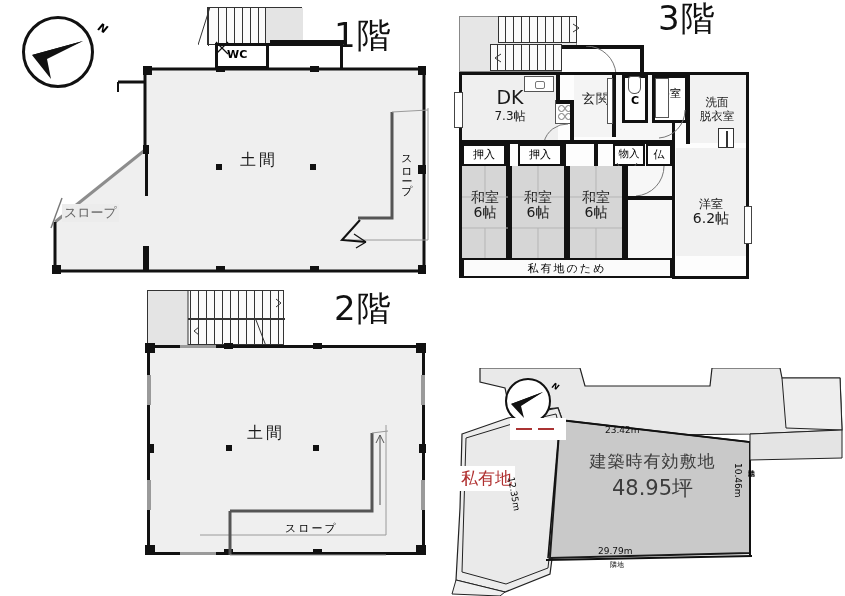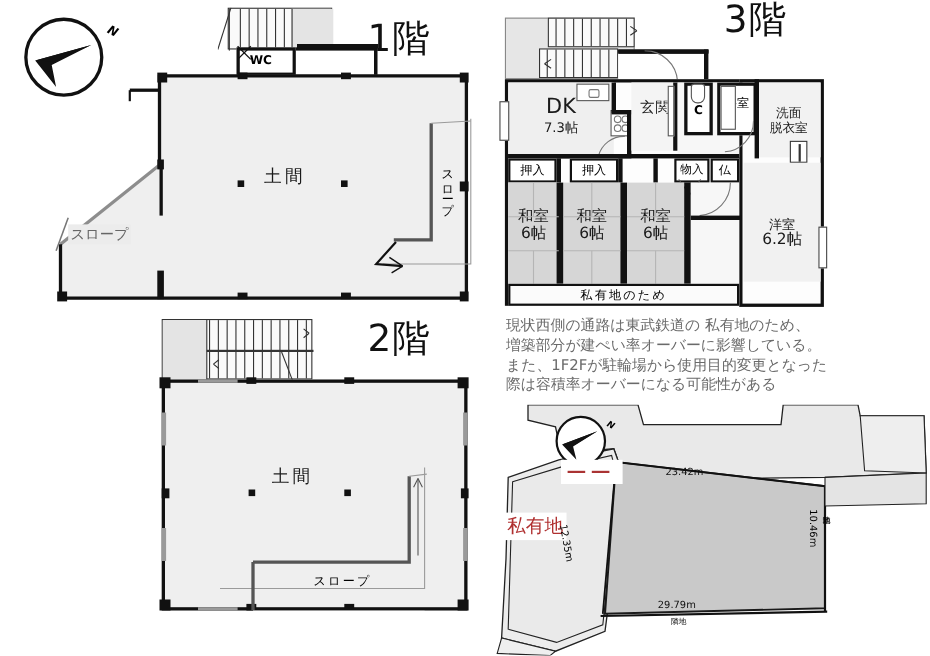--- a/index.html
+++ b/index.html
@@ -405,24 +405,20 @@
       <div style="font-size:14px;">6.2帖</div>
     </div>
     <div class="abs" style="left:294px;top:206px;width:8px;height:38px;background:#fff;
                             border:1px solid #444;box-sizing:border-box;"></div>
 
     <div class="abs" style="left:12px;top:258px;width:210px;height:20px;background:#fbfbfb;
                 border:2px solid #111;box-sizing:border-box;"></div>
     <div class="abs" style="left:12px;top:261px;width:210px;text-align:center;font-size:11px;letter-spacing:2px;">私有地のため</div>
   </div>
 
-  <div class="note-block" style="left:460px;top:288px;width:380px;">現状西側の通路は東武鉄道の 私有地のため、
-増築部分が建ぺい率オーバーに影響している。
-また、1F2Fが駐輪場から使用目的変更となった
-際は容積率オーバーになる可能性がある</div>
 
   <div class="abs" style="left:450px;top:368px;width:395px;height:228px;">
 
     <svg width="395" height="228" style="position:absolute;left:0;top:0;">
 
       <polygon points="30,0 130,0 135,18 260,18 262,0 330,0 332,10 390,10 392,62 300,66 118,68 108,40 60,44 55,20 30,14" fill="#e9e9e9" stroke="#222" stroke-width="1.2"></polygon>
 
       <polygon points="12,66 58,50 108,40 118,68 100,206 55,224 6,212 10,140" fill="#ececec" stroke="#222" stroke-width="1.2"></polygon>
       <polygon points="16,70 62,56 106,46 112,70 98,200 56,216 12,204" fill="#eaeaea" stroke="#222" stroke-width="1"></polygon>
 
@@ -451,20 +447,22 @@
     <div class="compass-n" style="left:102px;top:14px;font-size:8px;">N</div>
 
     <div class="legend-red" style="left:60px;top:50px;width:56px;height:22px;">
       <i style="left:6px;top:10px;width:16px;"></i>
       <i style="left:28px;top:10px;width:16px;"></i>
     </div>
 
     <div class="private" style="left:8px;top:98px;">私有地</div>
 
     <div class="site-label" style="left:110px;top:82px;width:185px;">
+      <div class="t1">建築時有効敷地</div>
+      <div class="t3" style="margin-top:1px;">48.95坪</div>
     </div>
 
     <div class="dim" style="left:155px;top:57px;">23.42m</div>
 
     <div class="abs vtext" style="left:283px;top:95px;font-size:9px;writing-mode:vertical-rl;text-orientation:mixed;">10.46m</div>
     <div class="abs vtext" style="left:296px;top:96px;font-size:7px;">隣地</div>
 
     <div class="dim" style="left:148px;top:178px;">29.79m</div>
     <div class="dim-sm" style="left:160px;top:192px;">隣地</div>
 

